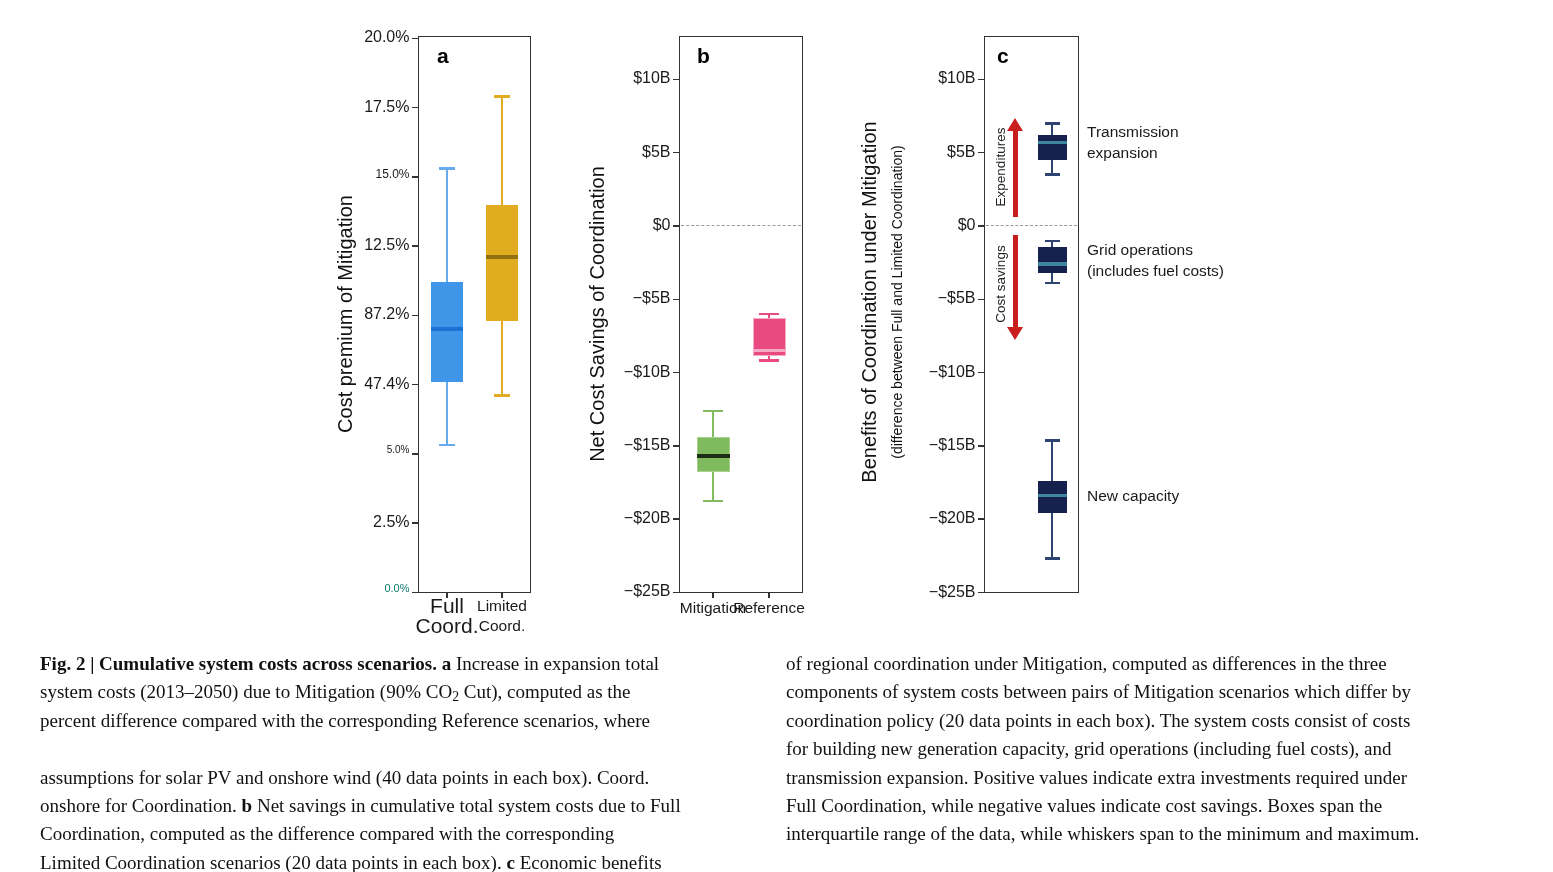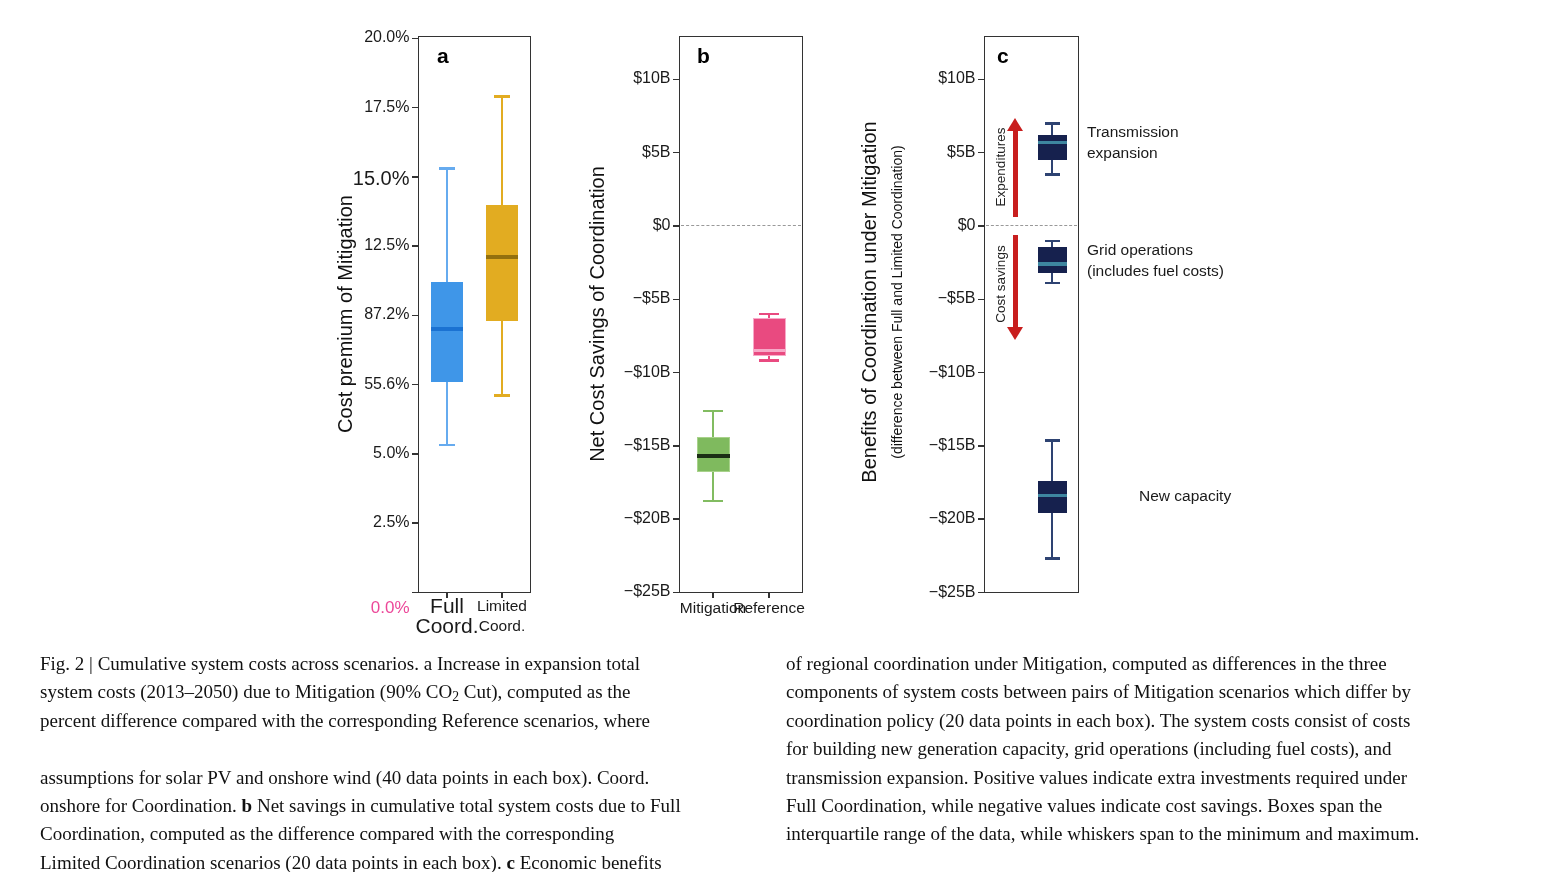--- a/index.html
+++ b/index.html
@@ -28,33 +28,33 @@
   <div class="plet" style="left:997px;top:44px;">c</div>
 
   <div class="arrlab" style="left:1000px;top:167px;">Expenditures</div>
   <div class="arrlab" style="left:1000px;top:284px;">Cost savings</div>
 <div class="abs" style="left: 417.5px; top: 36px; width: 113px; height: 556.5px; border: 1.5px solid rgb(51, 51, 51); box-sizing: border-box;"></div>
     <div class="abs" style="left: 411.5px; top: 37.55px; width: 6px; height: 1.5px; background: rgb(51, 51, 51);"></div>
     <div class="abs" style="left: 329.5px; top: 28.3px; width: 80px; text-align: right; font-size: 16px; color: rgb(26, 26, 26);">20.0%</div>
     <div class="abs" style="left: 411.5px; top: 106.8px; width: 6px; height: 1.5px; background: rgb(51, 51, 51);"></div>
     <div class="abs" style="left: 329.5px; top: 97.55px; width: 80px; text-align: right; font-size: 16px; color: rgb(26, 26, 26);">17.5%</div>
     <div class="abs" style="left: 411.5px; top: 176.05px; width: 6px; height: 1.5px; background: rgb(51, 51, 51);"></div>
-    <div class="abs" style="left: 329.5px; top: 166.8px; width: 80px; text-align: right; font-size: 20px; color: rgb(26, 26, 26);">15.0%</div>
+    <div class="abs" style="left: 329.5px; top: 166.8px; width: 80px; text-align: right; font-size: 12px; color: rgb(26, 26, 26);">15.0%</div>
     <div class="abs" style="left: 411.5px; top: 245.3px; width: 6px; height: 1.5px; background: rgb(51, 51, 51);"></div>
     <div class="abs" style="left: 329.5px; top: 236.05px; width: 80px; text-align: right; font-size: 16px; color: rgb(26, 26, 26);">12.5%</div>
     <div class="abs" style="left: 411.5px; top: 314.55px; width: 6px; height: 1.5px; background: rgb(51, 51, 51);"></div>
     <div class="abs" style="left: 329.5px; top: 305.3px; width: 80px; text-align: right; font-size: 16px; color: rgb(26, 26, 26);">87.2%</div>
     <div class="abs" style="left: 411.5px; top: 383.8px; width: 6px; height: 1.5px; background: rgb(51, 51, 51);"></div>
-    <div class="abs" style="left: 329.5px; top: 374.55px; width: 80px; text-align: right; font-size: 16px; color: rgb(26, 26, 26);">55.6%</div>
+    <div class="abs" style="left: 329.5px; top: 374.55px; width: 80px; text-align: right; font-size: 16px; color: rgb(26, 26, 26);">47.4%</div>
     <div class="abs" style="left: 411.5px; top: 453.05px; width: 6px; height: 1.5px; background: rgb(51, 51, 51);"></div>
-    <div class="abs" style="left: 329.5px; top: 443.8px; width: 80px; text-align: right; font-size: 16px; color: rgb(26, 26, 26);">5.0%</div>
+    <div class="abs" style="left: 329.5px; top: 443.8px; width: 80px; text-align: right; font-size: 10px; color: rgb(26, 26, 26);">5.0%</div>
     <div class="abs" style="left: 411.5px; top: 522.3px; width: 6px; height: 1.5px; background: rgb(51, 51, 51);"></div>
     <div class="abs" style="left: 329.5px; top: 513.05px; width: 80px; text-align: right; font-size: 16px; color: rgb(26, 26, 26);">2.5%</div>
     <div class="abs" style="left: 411.5px; top: 591.55px; width: 6px; height: 1.5px; background: rgb(51, 51, 51);"></div>
-    <div class="abs" style="left: 329.5px; top: 582.3px; width: 80px; text-align: right; font-size: 17px; color: #ec4899; margin-top: 16px;">0.0%</div>
+    <div class="abs" style="left: 329.5px; top: 582.3px; width: 80px; text-align: right; font-size: 11px; color: #0f766e;">0.0%</div>
     <div class="abs" style="left: 446px; top: 168.49px; width: 2px; height: 277px; background: rgb(102, 171, 239);"></div>
     <div class="abs" style="left: 439px; top: 167.49px; width: 16px; height: 2.5px; background: rgb(102, 171, 239);"></div>
     <div class="abs" style="left: 439px; top: 443.99px; width: 16px; height: 2.5px; background: rgb(102, 171, 239);"></div>
     <div class="abs" style="left: 431px; top: 282.06px; width: 32px; height: 99.72px; background: rgb(63, 150, 232); box-sizing: border-box;"></div>
     <div class="abs" style="left: 431px; top: 327.45px; width: 32px; height: 3.4px; background: rgb(27, 114, 210);"></div>
     <div class="abs" style="left: 501px; top: 96.47px; width: 2px; height: 299.16px; background: rgb(226, 172, 33);"></div>
     <div class="abs" style="left: 494px; top: 95.47px; width: 16px; height: 2.5px; background: rgb(226, 172, 33);"></div>
     <div class="abs" style="left: 494px; top: 394.13px; width: 16px; height: 2.5px; background: rgb(226, 172, 33);"></div>
     <div class="abs" style="left: 486px; top: 204.5px; width: 32px; height: 116.34px; background: rgb(226, 172, 33); box-sizing: border-box;"></div>
     <div class="abs" style="left: 486px; top: 255.43px; width: 32px; height: 3.4px; background: rgb(147, 112, 14);"></div>
@@ -126,26 +126,26 @@
     <div class="abs" style="left: 1044.5px; top: 281.674px; width: 15px; height: 2.5px; background: rgb(46, 67, 114);"></div>
     <div class="abs" style="left: 1037.5px; top: 246.524px; width: 29px; height: 26.388px; background: rgb(22, 33, 78); box-sizing: border-box;"></div>
     <div class="abs" style="left: 1037.5px; top: 262.416px; width: 29px; height: 3.4px; background: rgb(62, 134, 160);"></div>
     <div class="abs" style="left: 1087px; top: 239px; font-size: 15.5px; line-height: 21px; color: rgb(26, 26, 26); white-space: pre;">Grid operations
 (includes fuel costs)</div>
     <div class="abs" style="left: 1051px; top: 440.036px; width: 2px; height: 118.746px; background: rgb(46, 67, 114);"></div>
     <div class="abs" style="left: 1044.5px; top: 439.036px; width: 15px; height: 2.5px; background: rgb(46, 67, 114);"></div>
     <div class="abs" style="left: 1044.5px; top: 557.282px; width: 15px; height: 2.5px; background: rgb(46, 67, 114);"></div>
     <div class="abs" style="left: 1037.5px; top: 481.084px; width: 29px; height: 32.252px; background: rgb(22, 33, 78); box-sizing: border-box;"></div>
     <div class="abs" style="left: 1037.5px; top: 494.044px; width: 29px; height: 3.4px; background: rgb(62, 134, 160);"></div>
-    <div class="abs" style="left: 1139px; top: 485.244px; font-size: 15.5px; line-height: 21px; color: rgb(26, 26, 26); white-space: pre;">New capacity</div>
+    <div class="abs" style="left: 1087px; top: 485.244px; font-size: 15.5px; line-height: 21px; color: rgb(26, 26, 26); white-space: pre;">New capacity</div>
     <div class="abs" style="left: 1013px; top: 128.516px; width: 5px; height: 88.688px; background: rgb(200, 30, 30);"></div>
     <div class="abs" style="left: 1007px; top: 117.516px; width: 0px; height: 0px; border-left: 8.5px solid transparent; border-right: 8.5px solid transparent; border-bottom: 13px solid rgb(200, 30, 30);"></div>
     <div class="abs" style="left: 1013px; top: 234.796px; width: 5px; height: 94.552px; background: rgb(200, 30, 30);"></div>
     <div class="abs" style="left: 1007px; top: 327.348px; width: 0px; height: 0px; border-left: 8.5px solid transparent; border-right: 8.5px solid transparent; border-top: 13px solid rgb(200, 30, 30);"></div>
-    <div class="abs" style="left: 40px; top: 653px; font-family: &quot;Liberation Serif&quot;, serif; font-size: 19px; color: rgb(17, 17, 17); white-space: nowrap;"><span style="font-weight: normal; margin-top: 6px;">Fig. 2 | Cumulative system costs across scenarios. a</span><span> Increase in expansion total</span></div>
+    <div class="abs" style="left: 40px; top: 653px; font-family: &quot;Liberation Serif&quot;, serif; font-size: 19px; color: rgb(17, 17, 17); white-space: nowrap;"><span style="font-weight: bold; margin-top: 6px;">Fig. 2 | Cumulative system costs across scenarios. a</span><span> Increase in expansion total</span></div>
     <div class="abs" style="left: 40px; top: 681.4px; font-family: &quot;Liberation Serif&quot;, serif; font-size: 19px; color: rgb(17, 17, 17); white-space: nowrap;"><span>system costs (2013–2050) due to Mitigation (90% CO</span><span style="font-size: 0.72em; vertical-align: -0.22em;">2</span><span> Cut), computed as the</span></div>
     <div class="abs" style="left: 40px; top: 709.8px; font-family: &quot;Liberation Serif&quot;, serif; font-size: 19px; color: rgb(17, 17, 17); white-space: nowrap;"><span>percent difference compared with the corresponding Reference scenarios, where</span></div>
     <div class="abs" style="left: 40px; top: 766.6px; font-family: &quot;Liberation Serif&quot;, serif; font-size: 19px; color: rgb(17, 17, 17); white-space: nowrap;"><span>assumptions for solar PV and onshore wind (40 data points in each box). Coord.</span></div>
     <div class="abs" style="left: 40px; top: 795px; font-family: &quot;Liberation Serif&quot;, serif; font-size: 19px; color: rgb(17, 17, 17); white-space: nowrap;"><span>onshore for Coordination. </span><span style="font-weight: bold;">b</span><span> Net savings in cumulative total system costs due to Full</span></div>
     <div class="abs" style="left: 40px; top: 823.4px; font-family: &quot;Liberation Serif&quot;, serif; font-size: 19px; color: rgb(17, 17, 17); white-space: nowrap;"><span>Coordination, computed as the difference compared with the corresponding</span></div>
     <div class="abs" style="left: 40px; top: 851.8px; font-family: &quot;Liberation Serif&quot;, serif; font-size: 19px; color: rgb(17, 17, 17); white-space: nowrap;"><span>Limited Coordination scenarios (20 data points in each box). </span><span style="font-weight: bold;">c</span><span> Economic benefits</span></div>
     <div class="abs" style="left: 786px; top: 653px; font-family: &quot;Liberation Serif&quot;, serif; font-size: 19px; color: rgb(17, 17, 17); white-space: nowrap;"><span>of regional coordination under Mitigation, computed as differences in the three</span></div>
     <div class="abs" style="left: 786px; top: 681.4px; font-family: &quot;Liberation Serif&quot;, serif; font-size: 19px; color: rgb(17, 17, 17); white-space: nowrap;"><span>components of system costs between pairs of Mitigation scenarios which differ by</span></div>
     <div class="abs" style="left: 786px; top: 709.8px; font-family: &quot;Liberation Serif&quot;, serif; font-size: 19px; color: rgb(17, 17, 17); white-space: nowrap;"><span>coordination policy (20 data points in each box). The system costs consist of costs</span></div>
     <div class="abs" style="left: 786px; top: 738.2px; font-family: &quot;Liberation Serif&quot;, serif; font-size: 19px; color: rgb(17, 17, 17); white-space: nowrap;"><span>for building new generation capacity, grid operations (including fuel costs), and</span></div>

